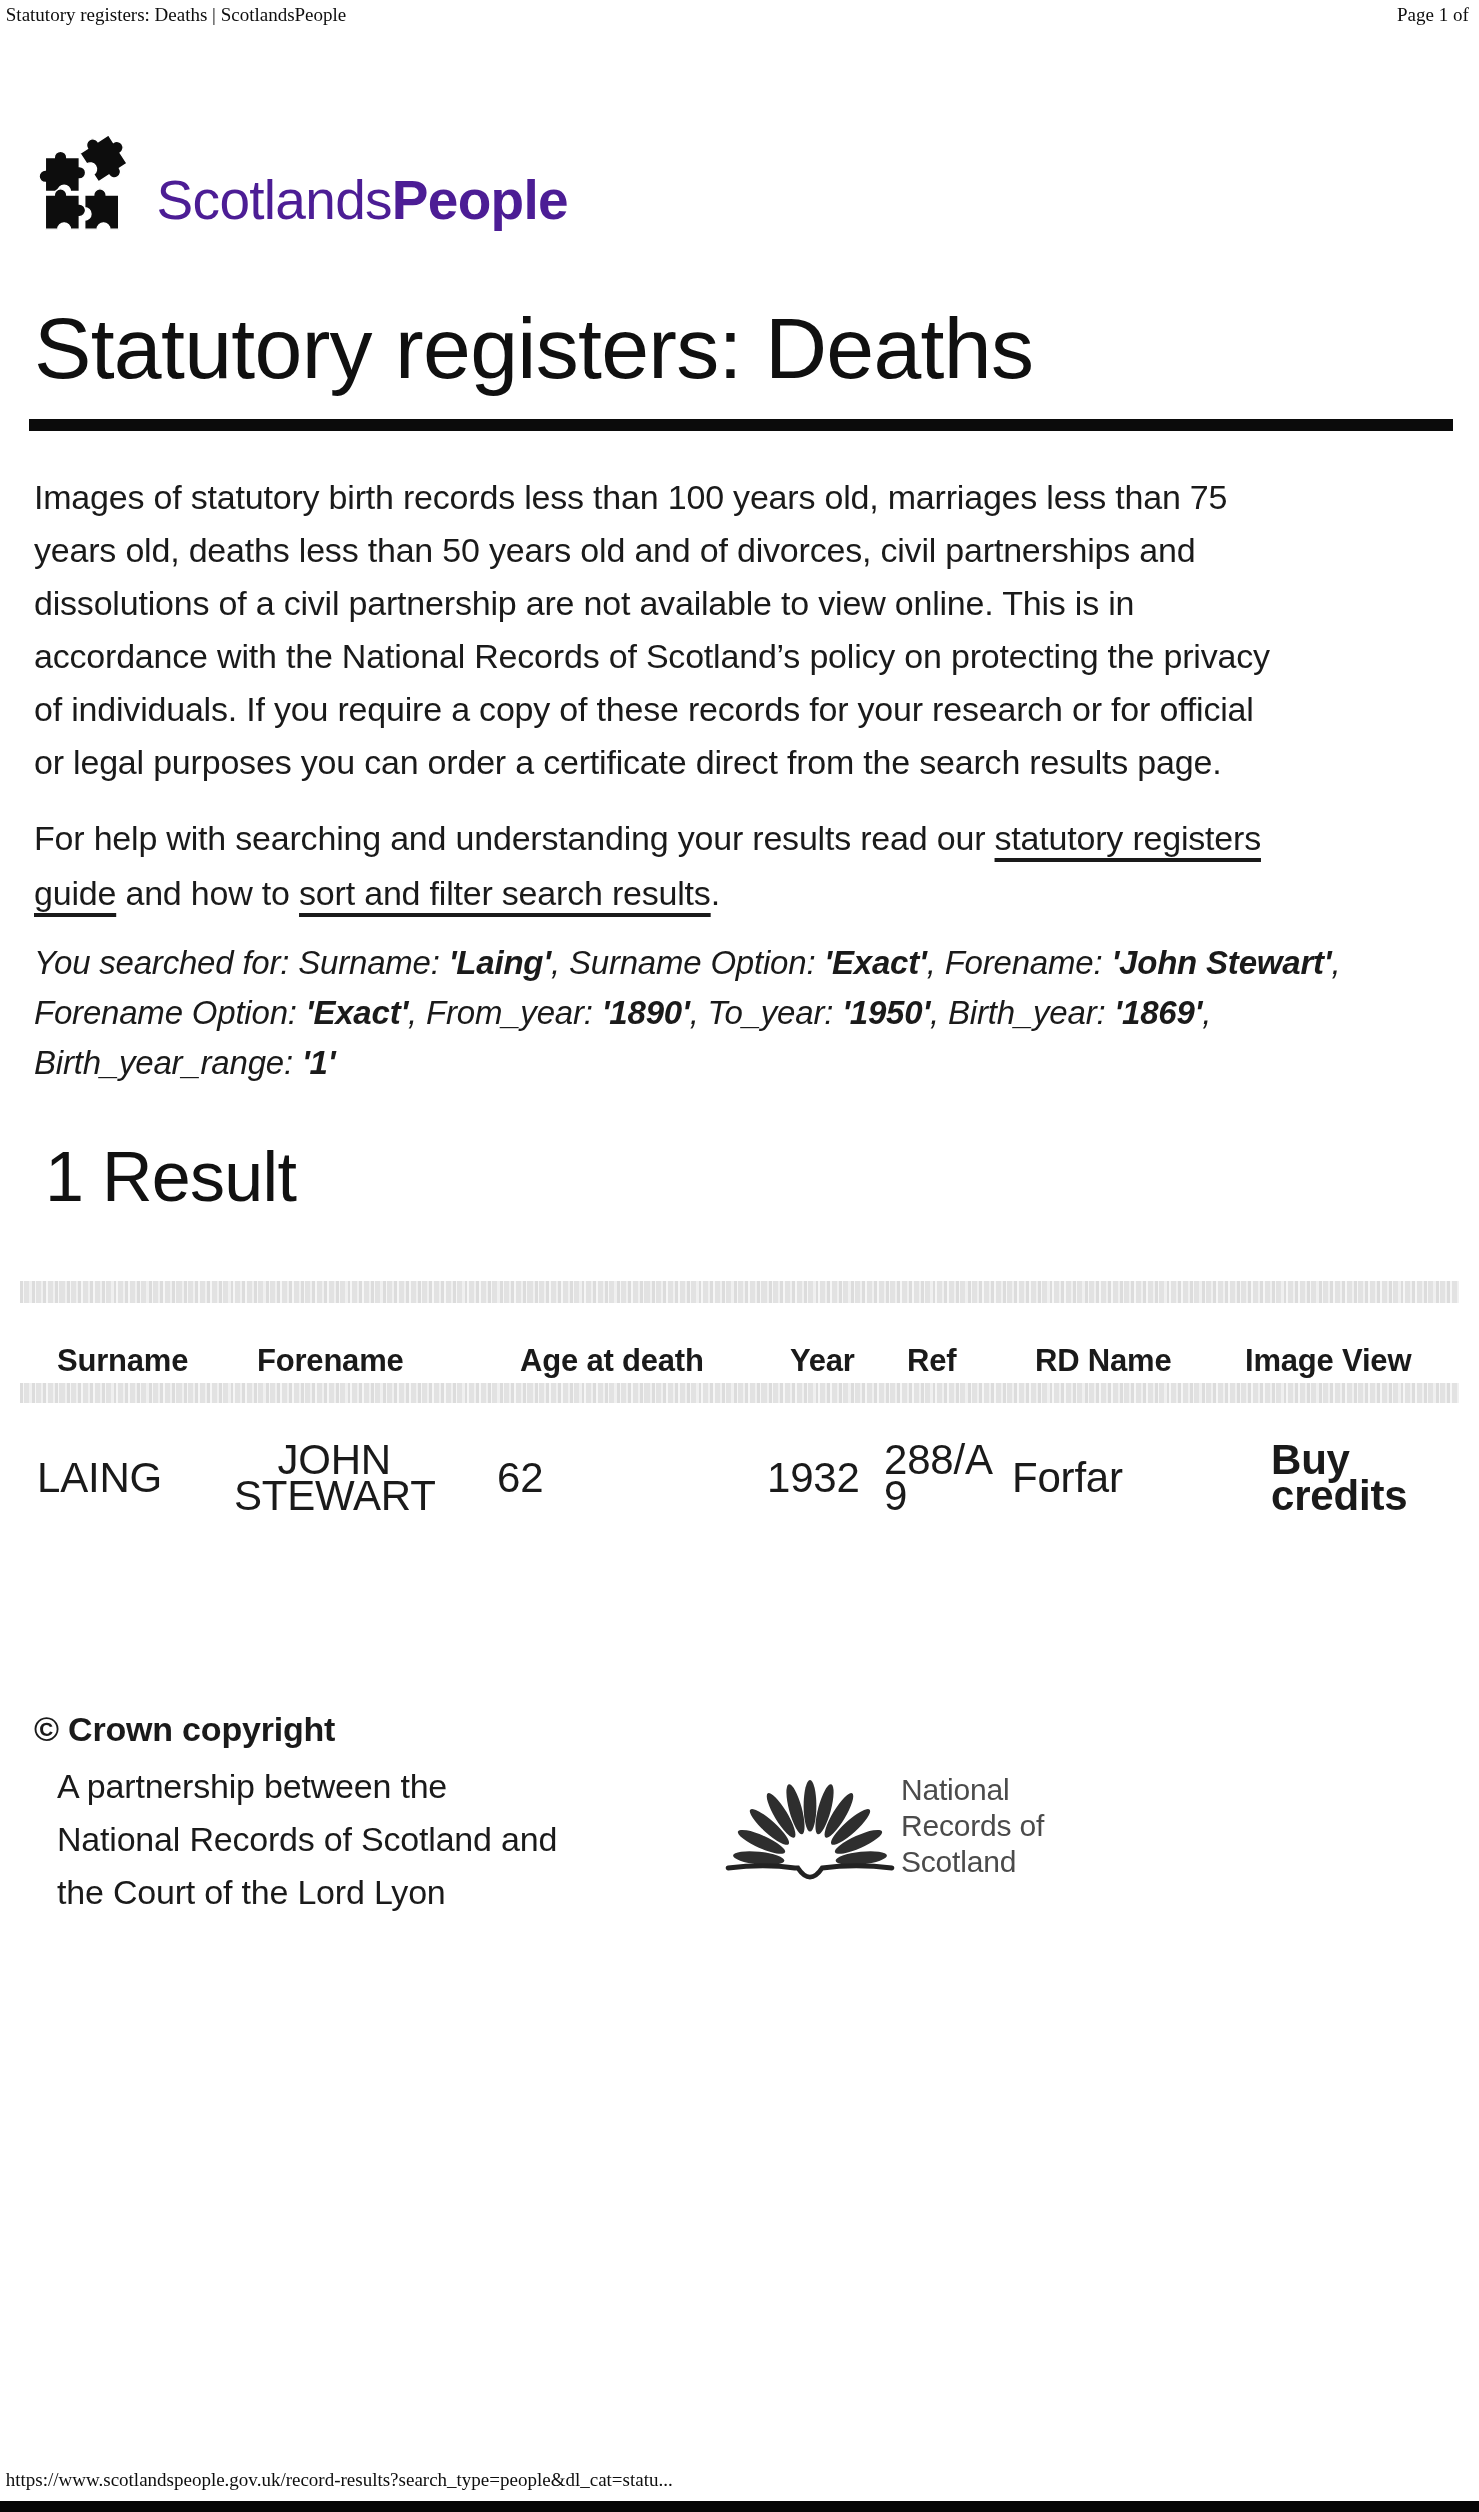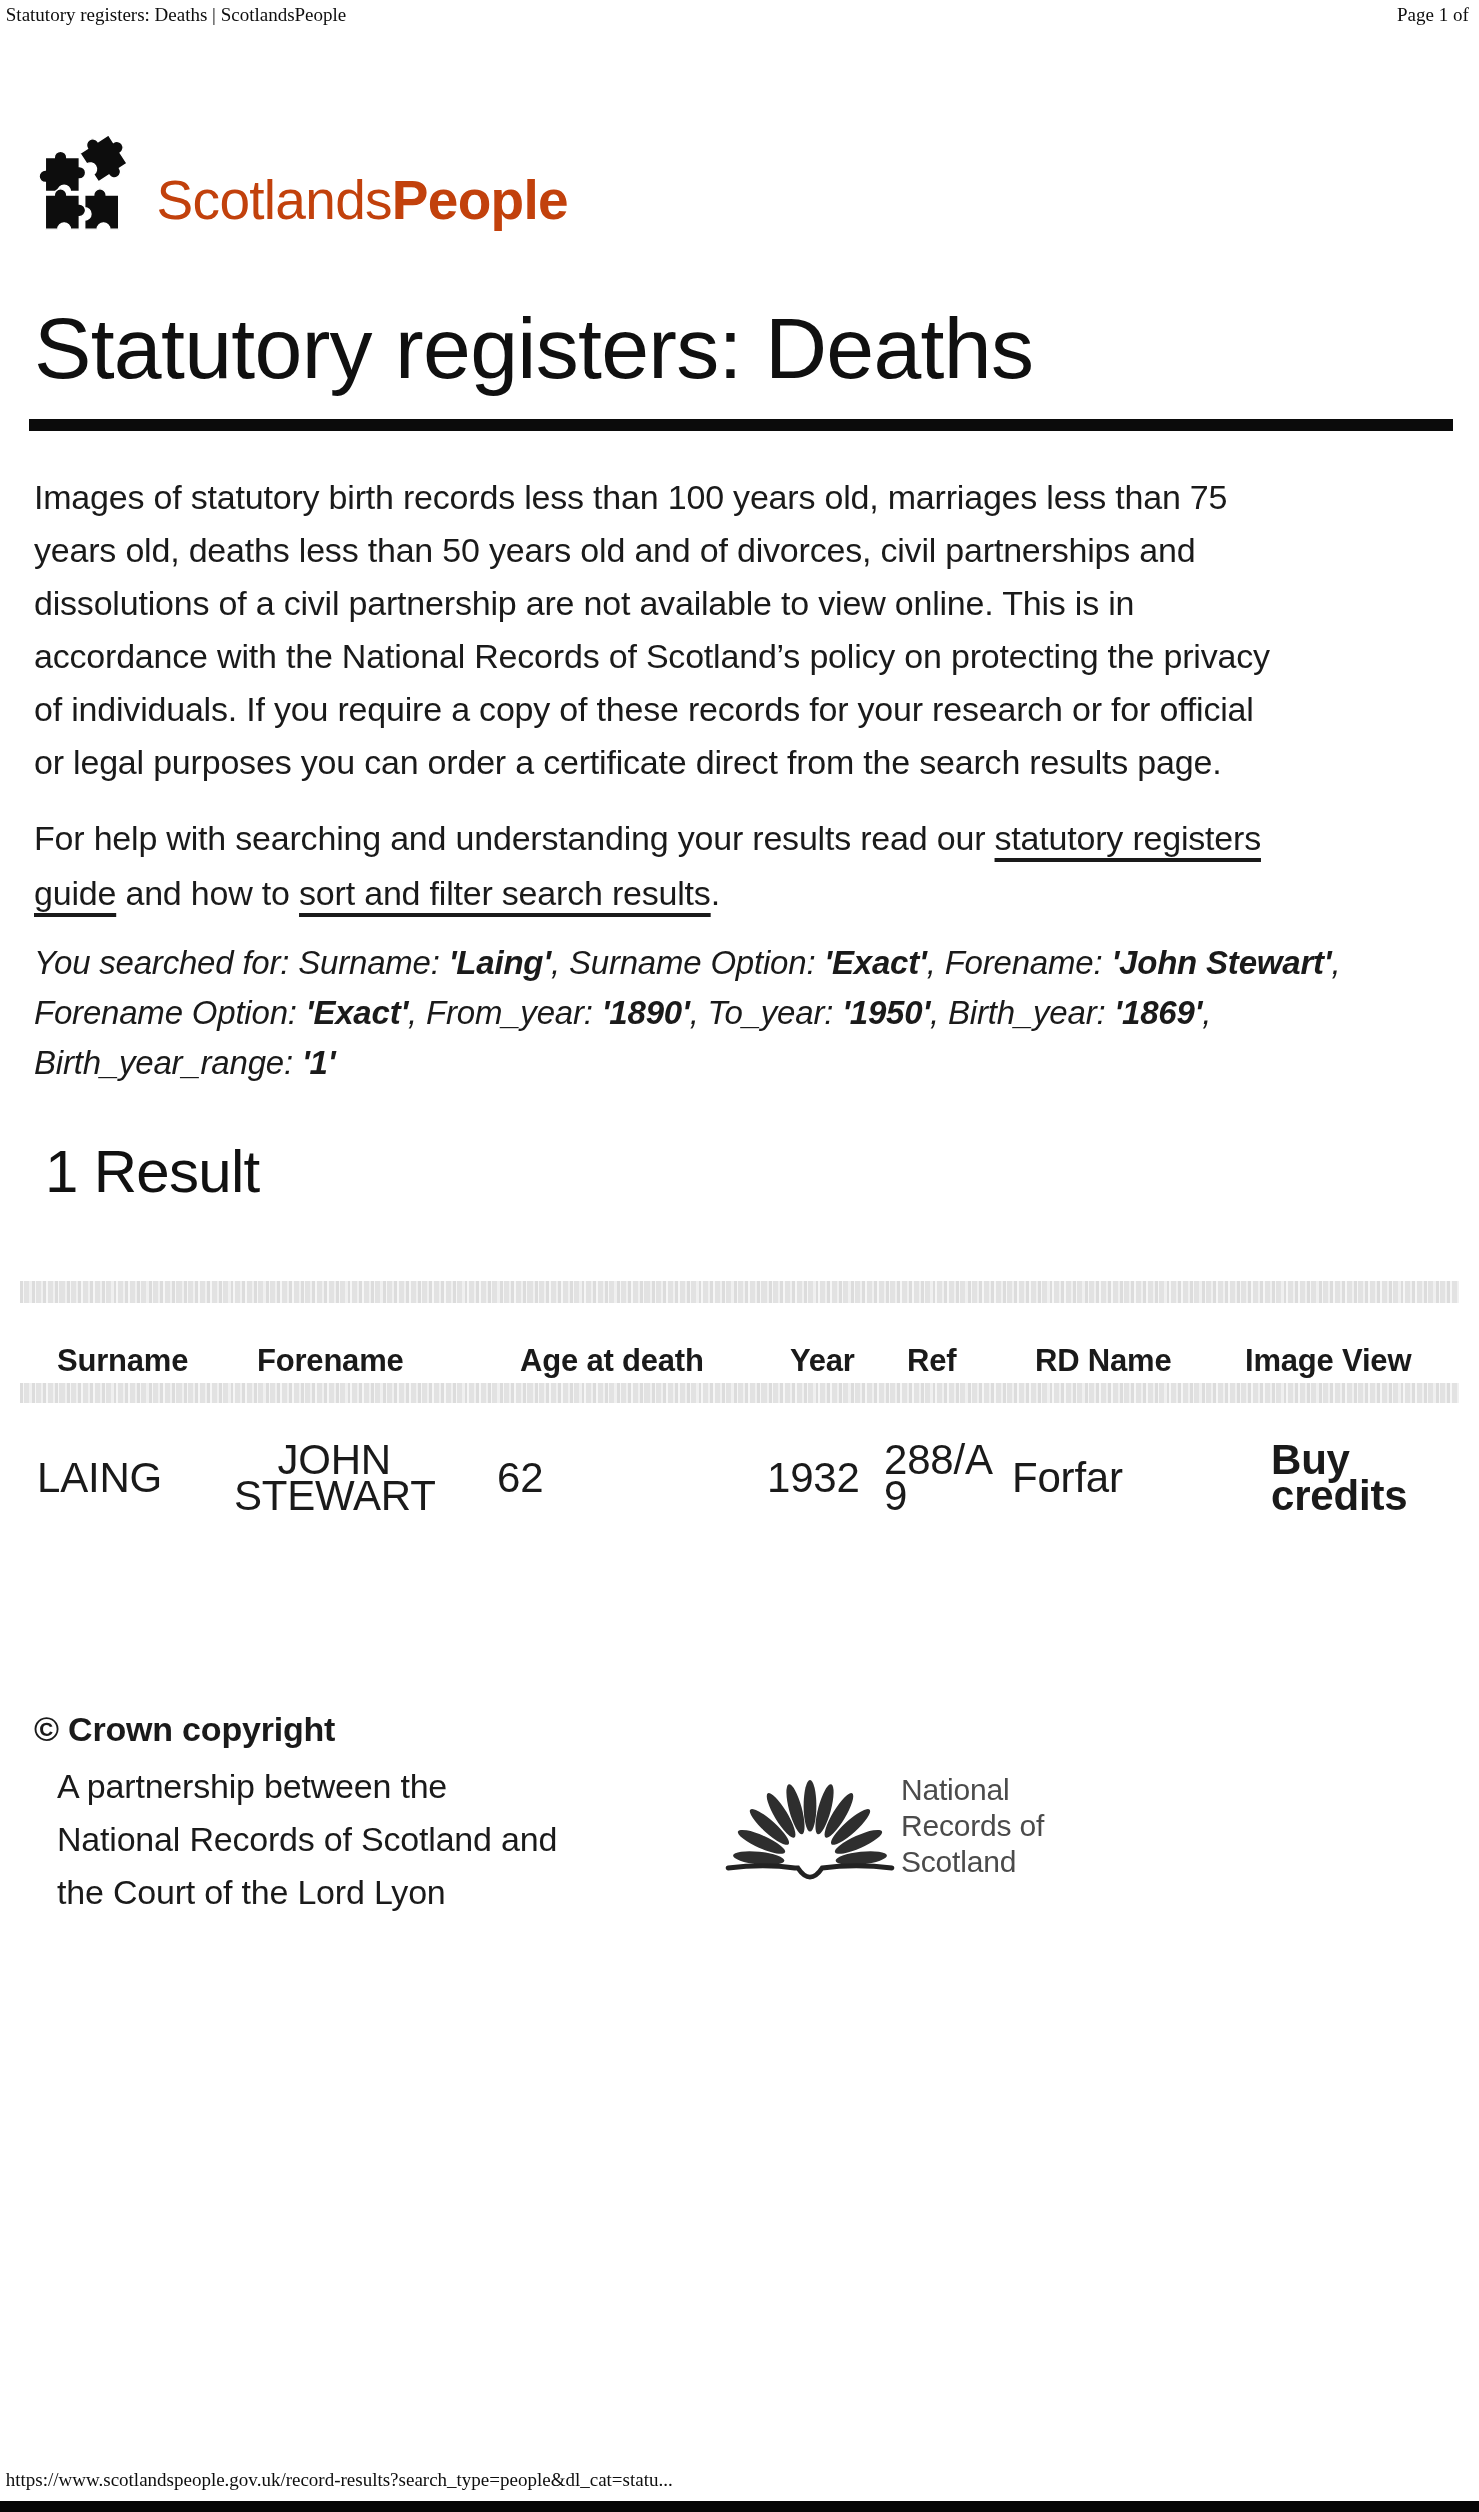--- a/index.html
+++ b/index.html
@@ -11,37 +11,37 @@
   
   .print-line{position:absolute; font-family:Liberation Serif, serif; font-size:19px; color:#0e0e0e; white-space:nowrap;}
   #ph-left{top:4.4px; left:5.8px;}
   #ph-right{top:4.4px; right:10.2px;}
   #ft-url{top:2469px; left:5.8px;}
   #ft-date{top:2469px; left:1319px;margin-top:36px;}
   #edge-bar{position:absolute; left:0; top:2501px; width:100%; height:11.7px; background:#050505;}
 
   
   #logo-row{position:absolute; top:123px; left:31px; display:flex; align-items:flex-end; gap:14.6px;}
-  #logo-text{font-size:55px; letter-spacing:-0.7px; line-height:1; margin-bottom:7.3px; color:#c2410c;}
+  #logo-text{font-size:55px; letter-spacing:-0.7px; line-height:1; margin-bottom:7.3px; color:#4c1d95;}
   #logo-text .bold{font-weight:700;}
 
   
   #page-title{position:absolute; top:301px; left:34px; font-size:86px; line-height:1.1; font-weight:400; letter-spacing:-0.7px; color:#101010; white-space:nowrap;}
   #title-rule{position:absolute; top:419px; left:29px; width:1424px; height:12.4px; background:#0b0b0b;}
 
   
   .bodyline{white-space:nowrap;}
   #intro{position:absolute; top:471px; left:34px; font-size:34px; line-height:53px; letter-spacing:-0.2px;}
   #help{position:absolute; top:811px; left:34px; font-size:34px; line-height:55px; letter-spacing:-0.2px;}
   .doclink{text-decoration:underline; text-decoration-thickness:3.6px; text-underline-offset:8px; cursor:pointer;}
   #search-summary{position:absolute; top:938px; left:34px; font-size:33px; line-height:50px; font-style:italic; letter-spacing:-0.2px;}
   .itb{font-weight:700;}
 
   
-  #results-heading{position:absolute; top:1137px; left:45px; font-size:60px; font-weight:400; letter-spacing:-0.7px; color:#111;}
+  #results-heading{position:absolute; top:1137px; left:45px; font-size:70px; font-weight:400; letter-spacing:-0.7px; color:#111;}
   .band{position:absolute; left:20.4px; width:1439px;
         background:repeating-linear-gradient(90deg,#dcdcdc 0 2.9px,#f6f6f6 2.9px 4.4px,#e2e2e2 4.4px 9.5px,#f0f0f0 9.5px 11.7px);}
   #band-top{top:1281px; height:22px;}
   #band-mid{top:1383px; height:20.4px;}
 
   .tbl{position:absolute; left:29px; width:1423px; display:grid;
        grid-template-columns:197px 263px 270px 117px 128px 241px 1fr;}
   #tbl-head{top:1343px; font-weight:700; font-size:31px; letter-spacing:-0.2px;}
   #tbl-head>div{padding-left:31px;}
   #tbl-head>div:nth-child(1){padding-left:28px;}

